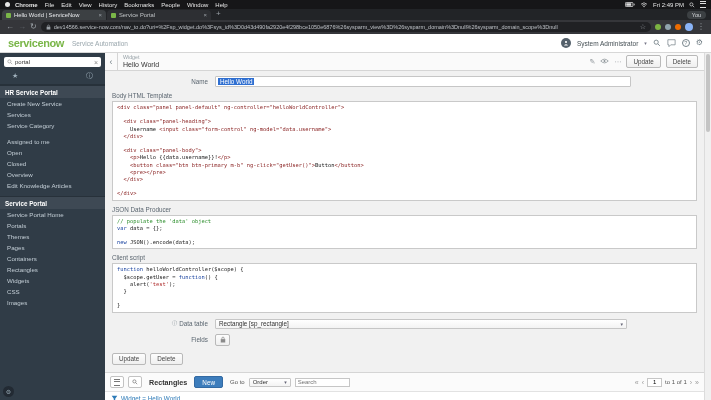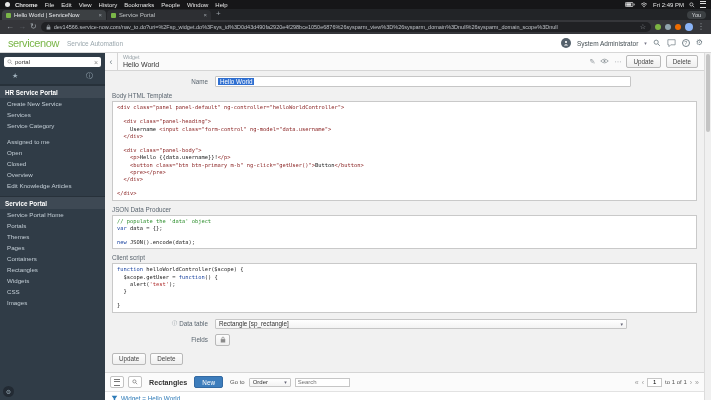--- a/index.html
+++ b/index.html
@@ -35,21 +35,21 @@
   .nav-ic.dim{color:#5f6368;}
   .urlpill{flex:1;height:10px;background:#202124;border-radius:5px;display:flex;align-items:center;gap:3px;
     padding:0 5px;min-width:0;}
   .url-text{flex:1;color:#bdc1c6;font-size:5.5px;white-space:nowrap;overflow:hidden;}
   .url-star{color:#9aa0a6;font-size:7px;flex:none;}
   .ext{width:6px;height:6px;border-radius:50%;flex:none;}
   .chrome-avatar{width:8px;height:8px;border-radius:50%;background:#8ab4f8;flex:none;}
   
   .sn-banner{position:absolute;top:34px;left:0;right:0;height:19px;background:#fff;border-bottom:1px solid #d7d7d7;
     display:flex;align-items:center;padding:0 8px;box-sizing:border-box;}
-  .sn-logo{font-size:11px;font-weight:normal;color:#7ab648;letter-spacing:-0.4px;line-height:1;}
+  .sn-logo{font-size:11px;font-weight:bold;color:#7ab648;letter-spacing:-0.4px;line-height:1;}
   .sn-tagline{font-size:6.5px;color:#9aa7ad;margin-left:8px;}
   .banner-right{margin-left:auto;display:flex;align-items:center;gap:6px;}
   .banner-user{font-size:6.5px;color:#454f54;}
   .banner-caret{font-size:5px;color:#778;}
   .avatar{width:10px;height:10px;border-radius:50%;background:#54606b;display:flex;align-items:center;justify-content:center;flex:none;}
   .help-circle{width:8px;height:8px;border:1px solid #76838a;border-radius:50%;color:#76838a;font-size:5.5px;
     display:flex;align-items:center;justify-content:center;box-sizing:border-box;}
   .banner-gear{color:#76838a;font-size:8px;line-height:1;}
   
   .nav{position:absolute;top:53px;left:0;width:105px;bottom:0;background:#303c47;overflow:hidden;}

